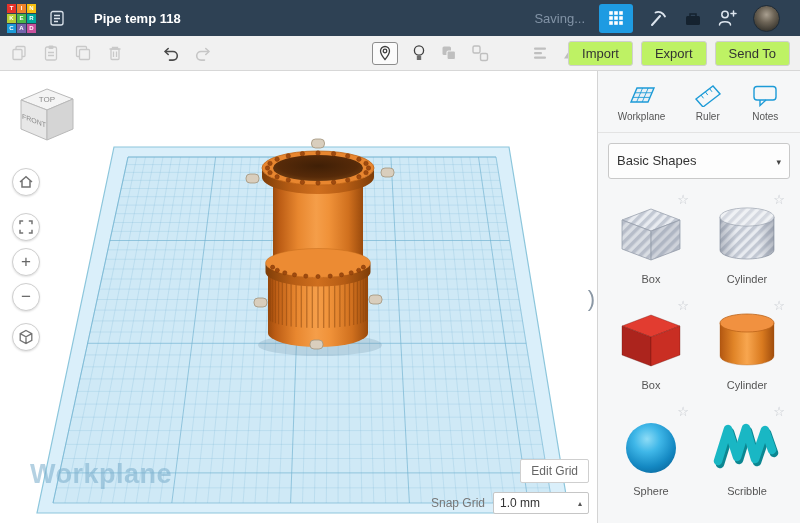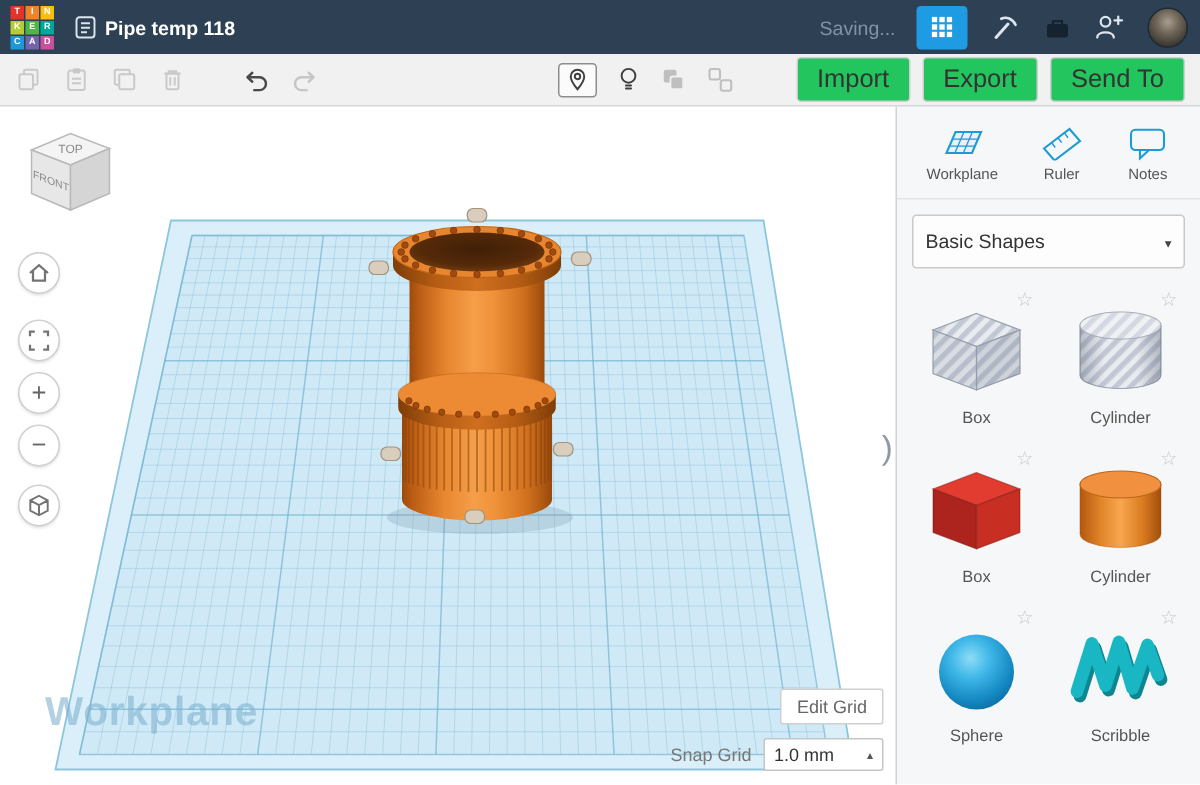--- a/index.html
+++ b/index.html
@@ -5,47 +5,47 @@
   * { box-sizing: border-box; margin: 0; padding: 0; }
   html,body { width:800px; height:523px; }
   body { font-family:"Liberation Sans",sans-serif; position:relative; overflow:hidden; background:#fff; }
   svg text { font-family:"Liberation Sans",sans-serif; }
 
   
   .topbar { position:absolute; top:0; left:0; width:800px; height:36px; background:#2e4154; display:flex; align-items:center; z-index:30; }
   .logo { display:grid; grid-template-columns:repeat(3,9px); grid-auto-rows:9px; gap:1px; margin-left:7px; cursor:pointer; }
   .logo span { font-size:6px; font-weight:bold; color:#fff; display:flex; align-items:center; justify-content:center; }
   .doclist { margin-left:12px; display:flex; cursor:pointer; }
-  .title { color:#fff; font-size:13px; font-weight:600; margin-left:4px; cursor:pointer; }
-  .hdr-right { display:flex; align-items:center; gap:14px; margin-left:auto; padding-right:8px; }
+  .title { color:#fff; font-size:13px; font-weight:600; margin-left:28px; cursor:pointer; }
+  .hdr-right { display:flex; align-items:center; gap:14px; margin-left:auto; padding-right:20px; }
   .saving { color:#8293a6; font-size:13px; }
   .apps-btn { width:34px; height:29px; border-radius:3px; background:#1e9be2; display:flex; align-items:center; justify-content:center; cursor:pointer; }
   .hdr-ic { display:flex; cursor:pointer; }
   .avatar { width:27px; height:27px; border-radius:50%; background:radial-gradient(circle at 50% 35%, #a99f90 0, #6e6557 38%, #3a3730 78%); border:1px solid #1d2a37; cursor:pointer; }
 
   
   .toolbar { position:absolute; top:36px; left:0; width:800px; height:35px; background:#f1f1f1; border-bottom:1px solid #d7d7d7; z-index:29; }
   .tb-left { position:absolute; left:10px; top:0; height:34px; display:flex; align-items:center; gap:14px; }
   .tb-mid { position:absolute; left:372px; top:0; height:34px; display:flex; align-items:center; gap:13px; }
   .tb-right { position:absolute; right:10px; top:0; height:34px; display:flex; align-items:center; gap:8px; }
   .tb-ic { display:flex; cursor:pointer; }
   .tb-sep { width:10px; }
   .box-icon { width:26px; height:23px; border:1px solid #8d8d8d; border-radius:3px; background:#fbfbfb; display:flex; align-items:center; justify-content:center; cursor:pointer; }
-  .tb-btn { font-size:17px; color:#333; background:#22c55e; border:1px solid #cfcfcf; border-radius:3px; padding:4px 13px; cursor:pointer; font-family:"Liberation Sans",sans-serif; }
+  .tb-btn { font-size:13px; color:#333; background:#bef264; border:1px solid #cfcfcf; border-radius:3px; padding:4px 13px; cursor:pointer; font-family:"Liberation Sans",sans-serif; }
 
   
   .viewport { position:absolute; top:71px; left:0; width:597px; height:452px; background:#fff; overflow:hidden; }
   #scene { position:absolute; top:0; left:0; }
   .viewcube { position:absolute; left:14px; top:8px; cursor:pointer; }
   .nav-btn { position:absolute; left:12px; width:28px; height:28px; border-radius:50%; background:#fff; border:1px solid #cfcfcf; box-shadow:0 1px 2px rgba(0,0,0,.12); display:flex; align-items:center; justify-content:center; color:#666; font-size:17px; cursor:pointer; }
   .watermark { position:absolute; left:30px; top:388px; font-size:27px; font-weight:bold; letter-spacing:.5px; color:rgba(125,175,205,.58); pointer-events:none; }
   .edit-grid { position:absolute; right:8px; top:388px; background:#fff; border:1px solid #cfcfcf; border-radius:2px; font-size:12px; color:#666; padding:4px 10px; cursor:pointer; }
   .snap-row { position:absolute; right:8px; top:421px; display:flex; align-items:center; }
   .snap-label { font-size:12px; color:#777; margin-right:8px; }
-  .snap-select { width:80px; height:22px; background:#fff; border:1px solid #c6c6c6; border-radius:2px; display:flex; align-items:center; justify-content:space-between; padding:0 6px; cursor:pointer; }
+  .snap-select { width:96px; height:22px; background:#fff; border:1px solid #c6c6c6; border-radius:2px; display:flex; align-items:center; justify-content:space-between; padding:0 6px; cursor:pointer; }
   .snap-select .v { font-size:12px; color:#333; }
   .snap-select .c { font-size:8px; color:#555; }
 
   
   .panel { position:absolute; top:71px; left:597px; width:203px; height:452px; background:#f6f7f8; border-left:1px solid #d4d4d4; }
   .panel-collapse { position:absolute; left:-13px; top:205px; width:13px; height:46px; display:flex; align-items:center; justify-content:center; color:#8b98a5; font-size:22px; font-weight:300; cursor:pointer; }
   .tools-row { display:flex; justify-content:space-around; align-items:center; padding:12px 6px 10px; border-bottom:1px solid #e3e3e3; }
   .tool { display:flex; flex-direction:column; align-items:center; gap:4px; font-size:10px; color:#555; cursor:pointer; }
   .category { margin:10px 10px 8px; height:36px; border:1px solid #c9c9c9; border-radius:3px; background:#fdfdfd; display:flex; flex-direction:column; justify-content:center; padding:0 8px; position:relative; cursor:pointer; }
   .kicker { font-size:9px; color:#999; line-height:1.2; }

